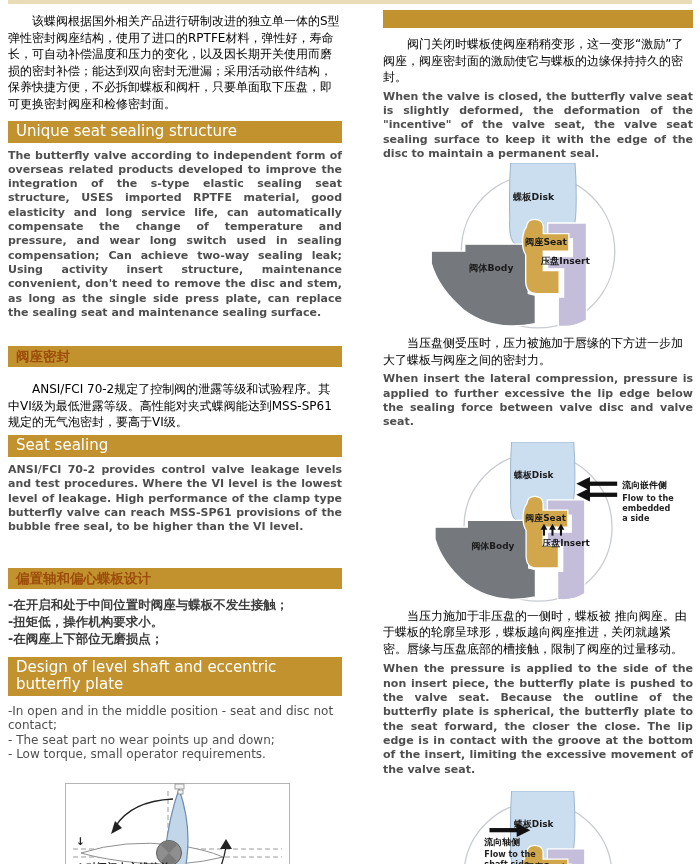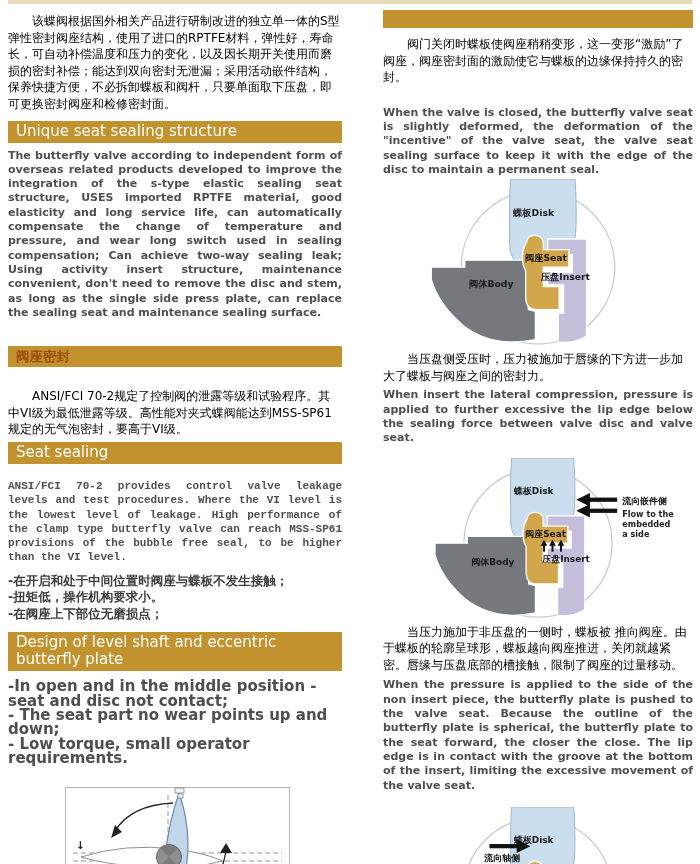--- a/index.html
+++ b/index.html
@@ -12,21 +12,21 @@
   .col{position:absolute;top:4px;}
   .col-left{left:8px;width:334px;}
   .col-right{left:383px;width:310px;}
   .bar{background:#C2922F;padding:2px 8px 3px 8px;box-sizing:border-box;}
   .bar-cn{color:#9C4D0B;font-weight:bold;font-size:13.5px;line-height:16px;}
   .bar-en{color:#ffffff;font-size:15px;line-height:17px;font-weight:500;}
   .bar-empty{height:18px;}
   .p-cn{color:#000000;font-weight:normal;font-size:12px;line-height:16.6px;text-indent:2em;}
   .p-en{color:#4f4f4f;font-weight:600;font-size:11px;line-height:14.3px;text-align:justify;}
   .list-cn{color:#3d3d3d;font-weight:bold;font-size:12.5px;line-height:16.6px;}
-  .list-en{color:#4f4f4f;font-weight:700;font-size:15px;line-height:14.3px;}
+  .list-en{color:#4f4f4f;font-weight:400;font-size:12px;line-height:14.3px;}
   svg{display:block;}
   .diag-label{font-family:"DejaVu Sans",sans-serif;font-size:10.5px;font-weight:bold;fill:#1a1a1a;}
   .flow-cn{font-family:"DejaVu Sans",sans-serif;font-size:10.5px;font-weight:bold;fill:#111;}
   .flow-en{font-family:"DejaVu Sans",sans-serif;font-size:9.5px;font-weight:bold;fill:#222;}
   .off-label{font-family:"DejaVu Sans",sans-serif;font-size:10.5px;font-weight:bold;fill:#222;}
 </style>
 </head>
 <body>
 
 <div class="top-strip"></div>
@@ -35,26 +35,27 @@
 
 
   <div class="p-cn" style="margin-top:9px;">该蝶阀根据国外相关产品进行研制改进的独立单一体的S型弹性密封阀座结构，使用了进口的RPTFE材料，弹性好，寿命长，可自动补偿温度和压力的变化，以及因长期开关使用而磨损的密封补偿；能达到双向密封无泄漏；采用活动嵌件结构，保养快捷方便，不必拆卸蝶板和阀杆，只要单面取下压盘，即可更换密封阀座和检修密封面。</div>
 
   <div class="bar bar-en" style="margin-top:8px;">Unique seat sealing structure</div>
 
   <div class="p-en" style="margin-top:6px;">The butterfly valve according to independent form of overseas related products developed to improve the integration of the s-type elastic sealing seat structure, USES imported RPTFE material, good elasticity and long service life, can automatically compensate the change of temperature and pressure, and wear long switch used in sealing compensation; Can achieve two-way sealing leak; Using activity insert structure, maintenance convenient, don't need to remove the disc and stem, as long as the single side press plate, can replace the sealing seat and maintenance sealing surface.</div>
 
   <div class="bar bar-cn" style="margin-top:26px;">阀座密封</div>
 
-  <div class="p-cn" style="margin-top:21px;">ANSI/FCI 70-2规定了控制阀的泄露等级和试验程序。其中VI级为最低泄露等级。高性能对夹式蝶阀能达到MSS-SP61规定的无气泡密封，要高于VI级。</div>
+  <div class="p-cn" style="margin-top:14px;">ANSI/FCI 70-2规定了控制阀的泄露等级和试验程序。其中VI级为最低泄露等级。高性能对夹式蝶阀能达到MSS-SP61规定的无气泡密封，要高于VI级。</div>
 
   <div class="bar bar-en" style="margin-top:4px;">Seat sealing</div>
 
-  <div class="p-en" style="margin-top:15px;font-family:Liberation Mono, monospace;">ANSI/FCI 70-2 provides control valve leakage levels and test procedures. Where the VI level is the lowest level of leakage. High performance of the clamp type butterfly valve can reach MSS-SP61 provisions of the bubble free seal, to be higher than the VI level.</div>
+  <div class="p-en" style="margin-top:6px;">ANSI/FCI 70-2 provides control valve leakage levels and test procedures. Where the VI level is the lowest level of leakage. High performance of the clamp type butterfly valve can reach MSS-SP61 provisions of the bubble free seal, to be higher than the VI level.</div>
 
+  <div class="bar bar-cn" style="margin-top:34px;">偏置轴和偏心蝶板设计</div>
 
   <div style="margin-top:8px;">
     <div class="list-cn">-在开启和处于中间位置时阀座与蝶板不发生接触；</div>
     <div class="list-cn">-扭矩低，操作机构要求小。</div>
     <div class="list-cn">-在阀座上下部位无磨损点；</div>
   </div>
 
   <div class="bar bar-en" style="margin-top:10px;">Design of level shaft and eccentric butterfly plate</div>
 
   <div style="margin-top:8px;">
@@ -101,21 +102,21 @@
       <polygon points="118,137 126,133 126,141" fill="#222"></polygon>
     </svg>
   </div>
 </div>
 
 <div class="col col-right">
 
   <div class="bar bar-empty" style="margin-top:6px;"></div>
 
   <div class="p-cn" style="margin-top:8px;">阀门关闭时蝶板使阀座稍稍变形，这一变形“激励”了阀座，阀座密封面的激励使它与蝶板的边缘保持持久的密封。</div>
-  <div class="p-en" style="margin-top:20px;">When the valve is closed, the butterfly valve seat is slightly deformed, the deformation of the "incentive" of the valve seat, the valve seat sealing surface to keep it with the edge of the disc to maintain a permanent seal.</div>
+  <div class="p-en" style="margin-top:4px;">When the valve is closed, the butterfly valve seat is slightly deformed, the deformation of the "incentive" of the valve seat, the valve seat sealing surface to keep it with the edge of the disc to maintain a permanent seal.</div>
 
   <svg width="310" height="172" viewBox="0 0 310 195" style="margin-top:2px;">
     <circle cx="155" cy="100" r="87" fill="#ffffff" stroke="#c8ccd1" stroke-width="1.5"></circle>
     <path d="M124,0 L197,0 Q199,30 198,55 Q197,80 188,87 Q176,93 158,92 L140,94 Q128,95 125,86 Q122,78 123,64 Q122,28 124,0 Z" fill="#CBDEF0" stroke="#9FB7CE" stroke-width="1.2"></path>
     <path d="M34,100 L72,100 L72,92 L144,92 L144,148 L152,150 L152,182 Q104,192 70,166 Q42,142 34,114 Z" fill="#75797E" stroke="#ffffff" stroke-width="1.5"></path>
     <path d="M166,68 L210,68 L210,178 Q196,187 178,185 L178,152 L184,152 L184,120 L166,120 L166,106 L194,106 L194,86 L166,86 Z" fill="#C5BEDA" stroke="#ffffff" stroke-width="1.5"></path>
     <path d="M142,72 Q143,64 151,64 Q160,64 161,72 L161,80 L190,80 L190,100 L161,100 L161,122 L179,122 L179,148 L153,148 Q141,148 141,133 L141,104 Q136,96 138,82 Q139,76 142,72 Z" fill="#D2A74B" stroke="#ffffff" stroke-width="1.5"></path>
     <text x="150" y="42" text-anchor="middle" class="diag-label">蝶板Disk</text>
     <text x="164" y="93" text-anchor="middle" class="diag-label">阀座Seat</text>
     <text x="186" y="114" text-anchor="middle" class="diag-label">压盘Insert</text>

